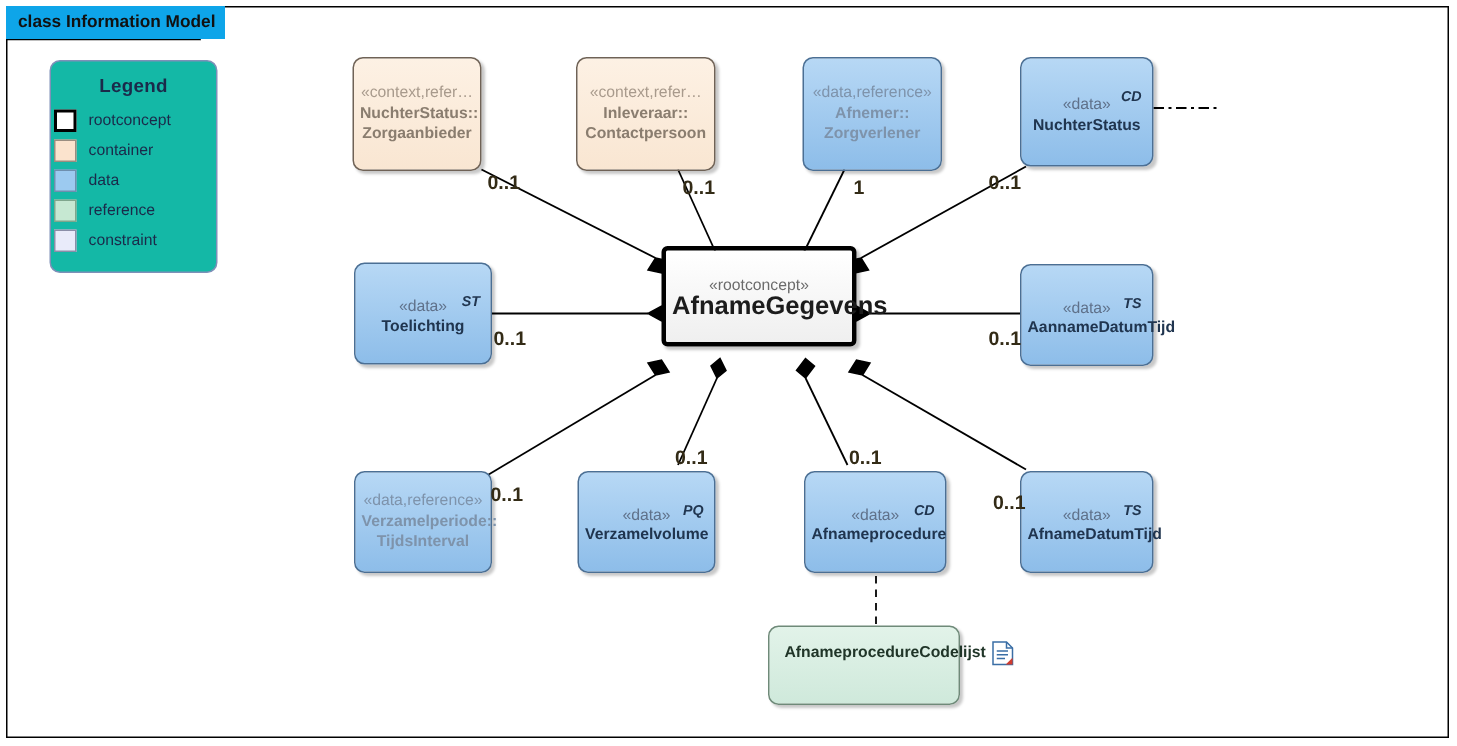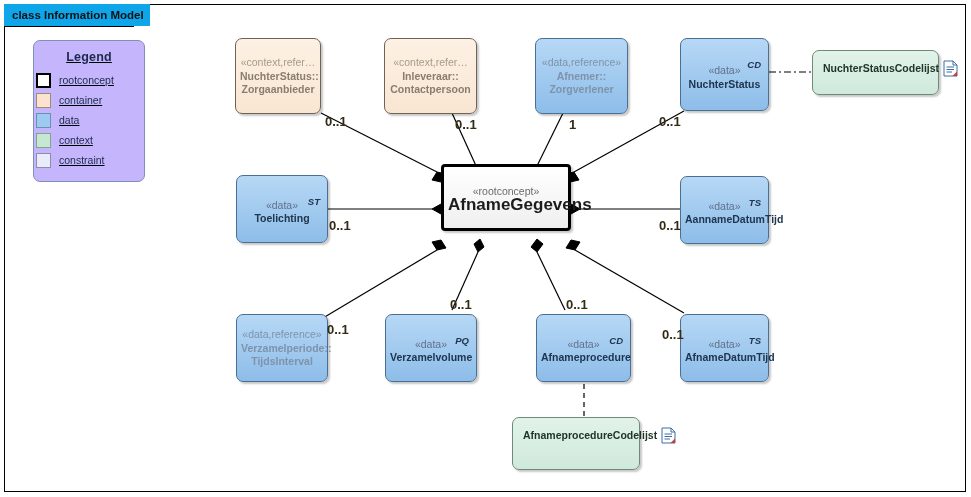--- a/index.html
+++ b/index.html
@@ -36,26 +36,25 @@
   }
   .frame-tab-shape{
     position:absolute;left:4px;top:4px;
     width:130px;height:23px;
     z-index:5;
   }
   
   .legend{
     position:absolute;left:33px;top:40px;
     width:112px;height:142px;
-    background:#c4b5fd;
+    background:#14b8a6;
     border:1px solid #7e90b8;
     border-radius:7px;
     box-sizing:border-box;
     z-index:4;
-    text-decoration:underline;
   }
   .legend-title{
     text-align:center;
     font-size:12.5px;font-weight:bold;color:#1b2a4a;
     margin-top:9px;
     letter-spacing:.2px;
   }
   .legend-rows{margin-top:7px;padding-left:2px;}
   .legend-row{
     display:flex;align-items:center;
@@ -178,21 +177,21 @@
       <div class="legend-row">
         <span class="swatch sw-container"></span>
         <span class="legend-label">container</span>
       </div>
       <div class="legend-row">
         <span class="swatch sw-data"></span>
         <span class="legend-label">data</span>
       </div>
       <div class="legend-row">
         <span class="swatch sw-codelist"></span>
-        <span class="legend-label">context</span>
+        <span class="legend-label">reference</span>
       </div>
       <div class="legend-row">
         <span class="swatch sw-constraint"></span>
         <span class="legend-label">constraint</span>
       </div>
     </div>
   </div>
 
   <svg class="edges" viewBox="0 0 971 497">
     <g stroke="#000000" stroke-width="1.2" fill="none">
@@ -283,31 +282,20 @@
   </div>
 
   <div class="node n-data has-tag" style="left:680px;top:38px;width:89px;height:73px;">
     <span class="tag">CD</span>
     <div class="body-center">
       <span class="stereo">«data»</span>
       <span class="name">NuchterStatus</span>
     </div>
   </div>
 
-  <div class="node n-codelist" style="left:812px;top:50px;width:127px;height:45px;">
-    <span class="cl-name">NuchterStatusCodelijst</span>
-    <svg class="doc-icon" viewBox="0 0 15 17">
-      <path d="M1,1 L10,1 L14,5 L14,16 L1,16 Z" fill="#ffffff" stroke="#3a6ea5" stroke-width="1"></path>
-      <path d="M10,1 L10,5 L14,5" fill="none" stroke="#3a6ea5" stroke-width="1"></path>
-      <line x1="3.5" y1="7" x2="11" y2="7" stroke="#3a6ea5" stroke-width="1"></line>
-      <line x1="3.5" y1="9.5" x2="11" y2="9.5" stroke="#3a6ea5" stroke-width="1"></line>
-      <line x1="3.5" y1="12" x2="9" y2="12" stroke="#3a6ea5" stroke-width="1"></line>
-      <path d="M9.5,16 L14,11.5 L14,16 Z" fill="#d13b2e"></path>
-    </svg>
-  </div>
 
   <div class="node n-data has-tag" style="left:236px;top:175px;width:92px;height:68px;">
     <span class="tag">ST</span>
     <div class="body-center">
       <span class="stereo">«data»</span>
       <span class="name">Toelichting</span>
     </div>
   </div>
 
   <div class="node n-root" style="left:441px;top:164px;width:130px;height:67px;">

